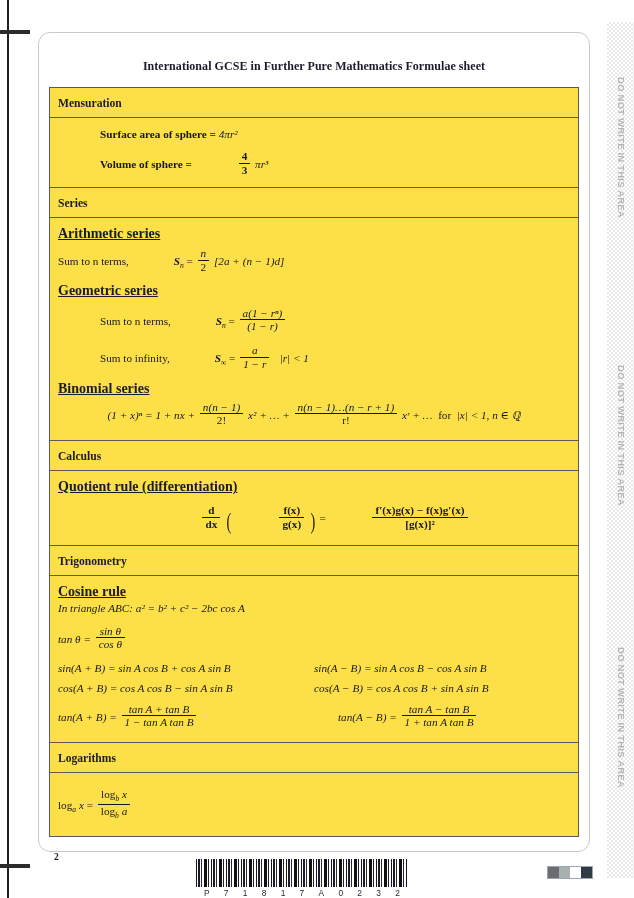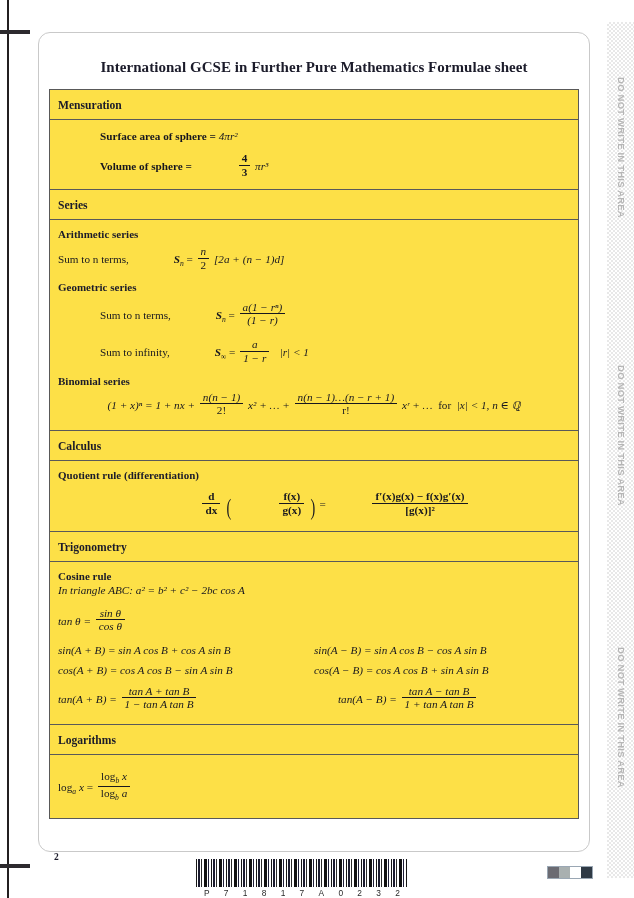--- a/index.html
+++ b/index.html
@@ -66,21 +66,21 @@
     width: 552px; height: 820px;
     border: 1.5px solid #c9c9c9;
     border-radius: 12px;
     background: #fff;
     box-sizing: border-box;
   }
 
   .doc-title {
     text-align: center;
     font-weight: 700;
-    font-size: 15px;
+    font-size: 12px;
     color: #1b1b2a;
     margin: 26px 0 13px 0;
     letter-spacing: 0.05px;
   }
 
   
   .ftable {
     margin: 0 10px;
     border: 1px solid #595959;
     border-bottom: none;
@@ -94,23 +94,24 @@
   .row.hdr {
     padding: 5px 8px 6px 8px;
   }
   .hdr-txt {
     font-weight: 700;
     font-size: 11.6px;
     color: #1b1b2a;
   }
   .sub-hdr {
     font-weight: 700;
-    font-size: 11px;
+    font-size: 14px;
     color: #1b1b2a;
     margin: 4px 0 2px 0;
+    text-decoration: underline;
   }
   .line {
     font-size: 11.2px;
     color: #17171f;
     margin: 5px 0;
     line-height: 1.25;
   }
   .indent { margin-left: 42px; }
   .center { text-align: center; }
 

